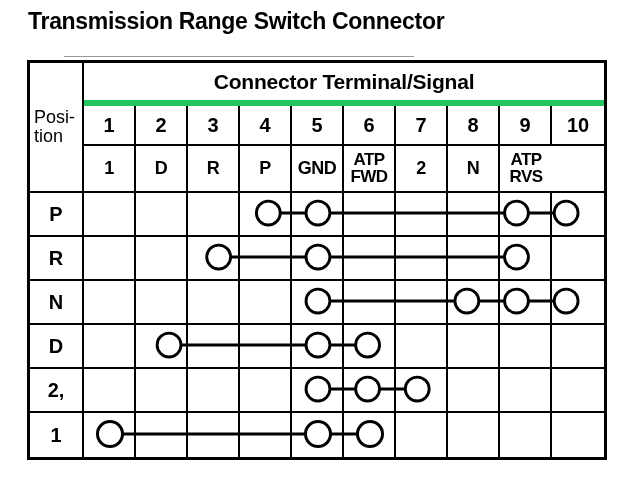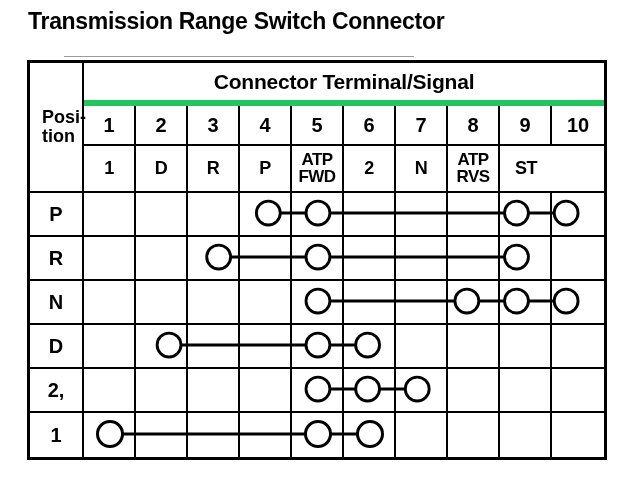--- a/index.html
+++ b/index.html
@@ -49,23 +49,23 @@
   .tbl * { box-sizing: border-box; }
 
   .hdr { display: flex; }
   .corner {
     width: 54px;
     flex: 0 0 54px;
     border-right: 2px solid #000;
     border-bottom: 2px solid #000;
     display: flex;
     align-items: center;
-    padding-left: 12px;
+    padding-left: 4px;
     font-size: 18px;
-    font-weight: 700;
+    font-weight: 400;
     line-height: 1.05;
     white-space: pre-line;
   }
   .hdr-right { flex: 1 1 auto; display: flex; flex-direction: column; }
   .span-hdr {
     height: 43px;
     border-bottom: 6px solid #22c55e;
     display: flex;
     align-items: center;
     justify-content: center;
@@ -155,27 +155,27 @@
             <div class="cell num">7</div>
             <div class="cell num">8</div>
             <div class="cell num">9</div>
             <div class="cell num">10</div>
           </div>
         <div class="srow">
             <div class="cell sig">1</div>
             <div class="cell sig">D</div>
             <div class="cell sig">R</div>
             <div class="cell sig">P</div>
+            <div class="cell sig">GND</div>
             <div class="cell sig two-line">ATP
 FWD</div>
             <div class="cell sig">2</div>
             <div class="cell sig">N</div>
             <div class="cell sig two-line">ATP
 RVS</div>
-            <div class="cell sig">ST</div>
           </div>
       </div>
     </div>
     <div>
         <div class="brow">
           <div class="pos">P</div>
           <div class="bgrid">
             <div class="bcell"></div>
             <div class="bcell"></div>
             <div class="bcell"></div>

